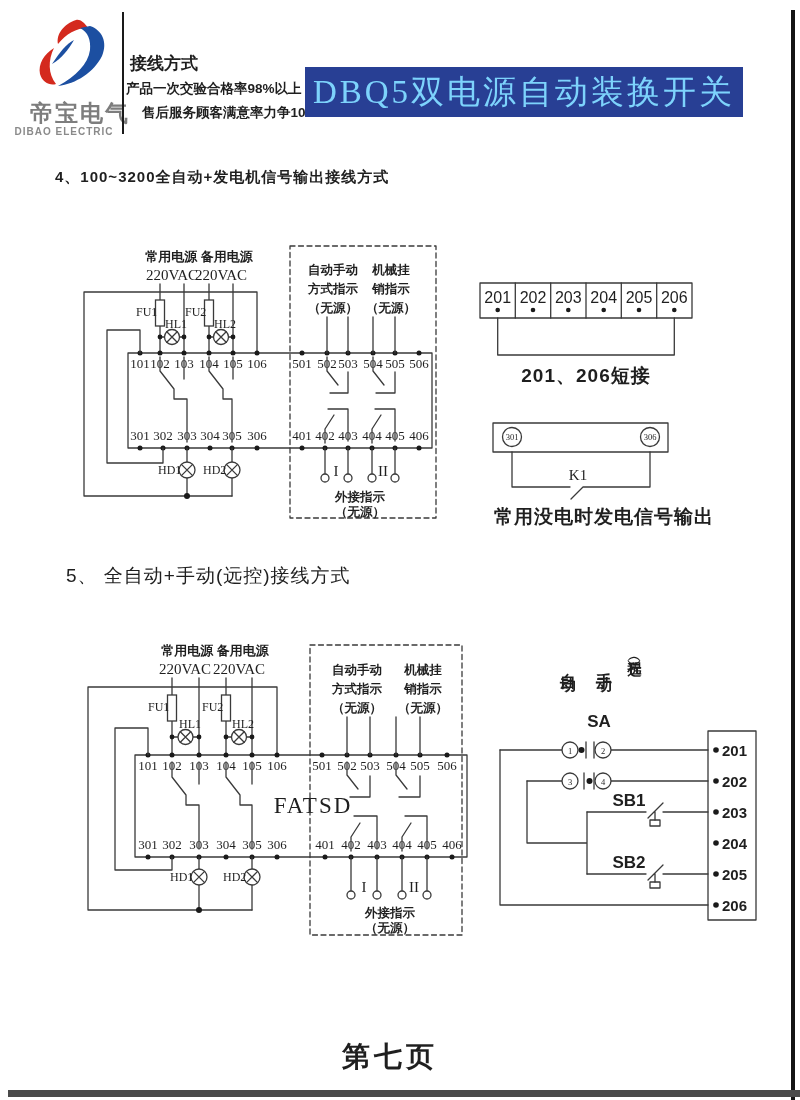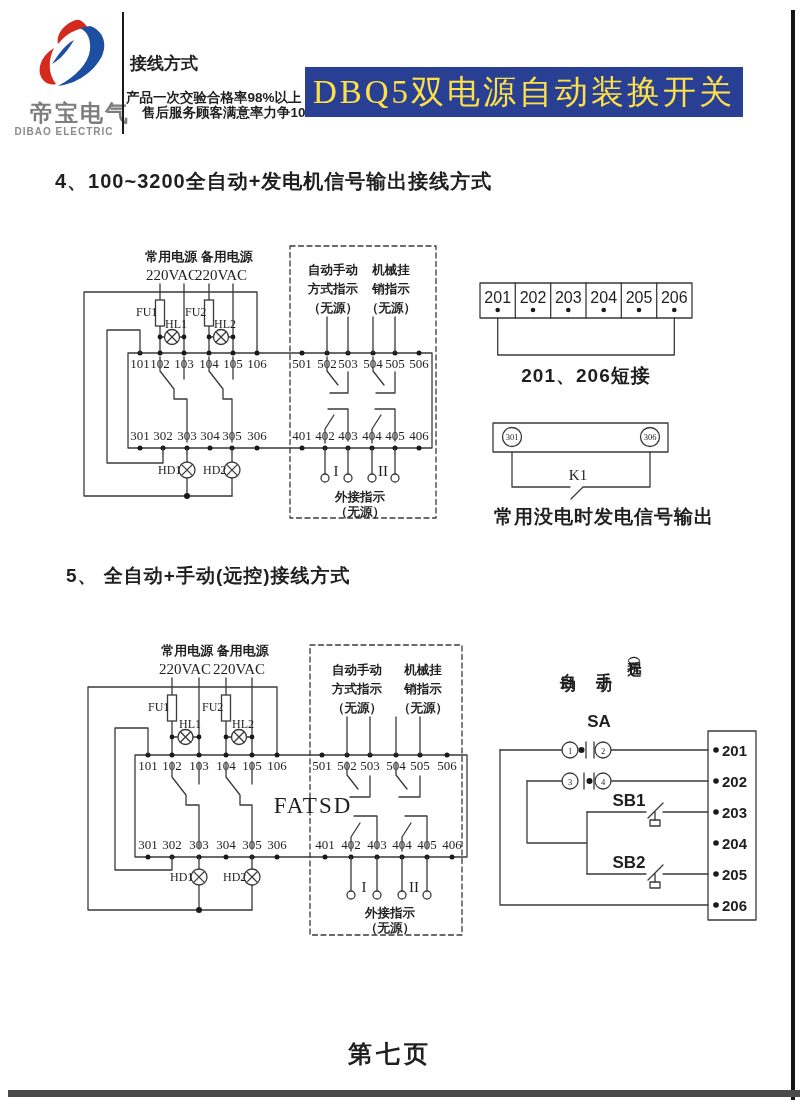--- a/index.html
+++ b/index.html
@@ -6,31 +6,31 @@
   .page{position:relative;width:800px;height:1100px;background:#ffffff;overflow:hidden;
         font-family:"Liberation Sans",sans-serif;color:#1f1f1f;}
   .abs{position:absolute;}
   
   .logo-cn{left:8px;top:98px;width:112px;text-align:center;font-size:23px;font-weight:700;
            color:#7d7d7d;letter-spacing:2px;margin-left:16px;}
   .logo-en{left:8px;top:126px;width:112px;text-align:center;font-size:10px;font-weight:700;
            color:#8a8a8a;letter-spacing:1px;}
   .hdr-divider{left:122px;top:12px;width:2px;height:122px;background:#1a1a1a;}
   .q-title{left:130px;top:52px;font-size:17px;font-weight:700;}
-  .q-line1{left:126px;top:89px;font-size:13.5px;font-weight:700;}
+  .q-line1{left:126px;top:80px;font-size:13.5px;font-weight:700;}
   .q-line2{left:142px;top:104px;font-size:13.5px;font-weight:700;}
-  .banner{left:305px;top:67px;width:438px;height:50px;background:#283f94;color:#fde047;
+  .banner{left:305px;top:67px;width:438px;height:50px;background:#283f94;color:#7dd3fc;
           display:flex;align-items:center;justify-content:center;font-family:"Liberation Serif",serif;
           font-size:33px;letter-spacing:3px;white-space:nowrap;}
-  .title4{left:55px;top:168px;font-size:20px;font-weight:700;letter-spacing:1px;}
-  .title5{left:66px;top:563px;font-size:19px;font-weight:700;letter-spacing:1px;}
+  .title4{left:55px;top:168px;font-size:15px;font-weight:700;letter-spacing:1px;}
+  .title5{left:66px;top:563px;font-size:19px;font-weight:400;letter-spacing:1px;}
   .vtext{writing-mode:vertical-rl;text-orientation:upright;font-size:16px;font-weight:700;
          letter-spacing:3px;line-height:1;}
   .vtext.small{font-size:14px;letter-spacing:0;}
-  .footer-page{left:280px;top:1038px;width:220px;text-align:center;font-size:24px;font-weight:700;
+  .footer-page{left:280px;top:1038px;width:220px;text-align:center;font-size:28px;font-weight:700;
                letter-spacing:4px;}
   .edge-right{left:791px;top:10px;width:4px;height:1090px;background:#141414;}
   .edge-bottom{left:8px;top:1090px;width:792px;height:7px;background:#4a4a4a;}
   
   svg{position:absolute;left:0;}
   .w{stroke:#3a3a3a;stroke-width:1.3;fill:none;stroke-linecap:round;stroke-linejoin:round;}
   .dsh{stroke-dasharray:5 3.5;}
   .dot{fill:#1a1a1a;stroke:none;}
   .oc{fill:#ffffff;stroke:#3a3a3a;stroke-width:1.3;}
   svg text{fill:#1f1f1f;}

